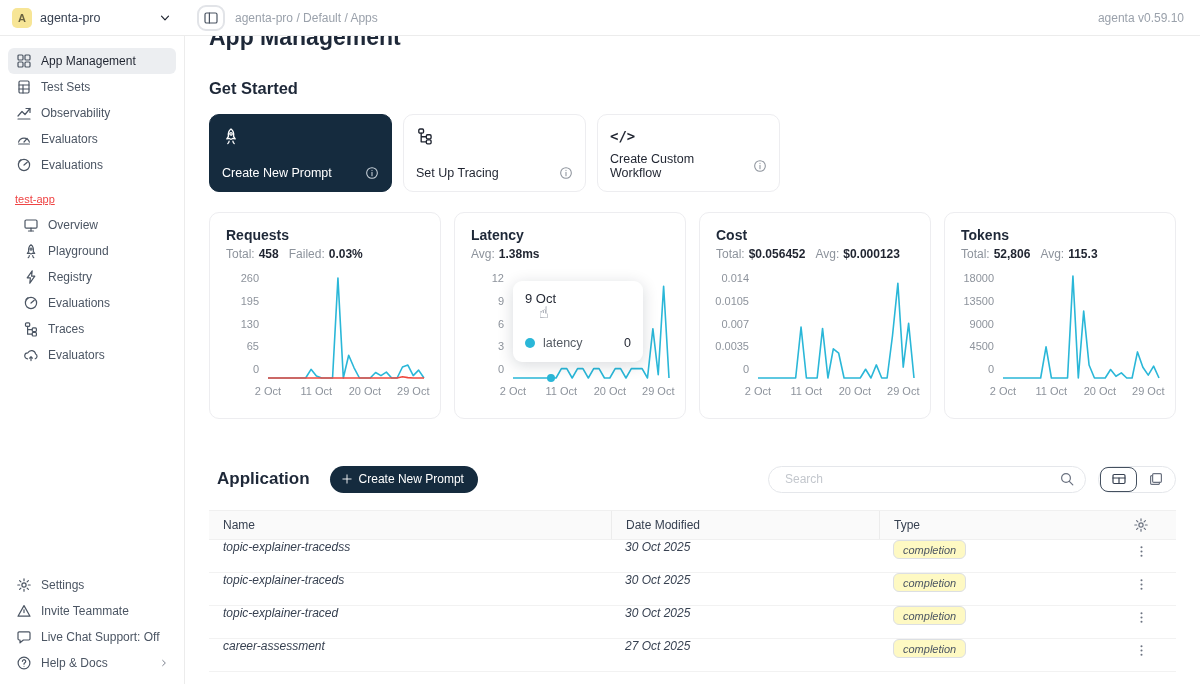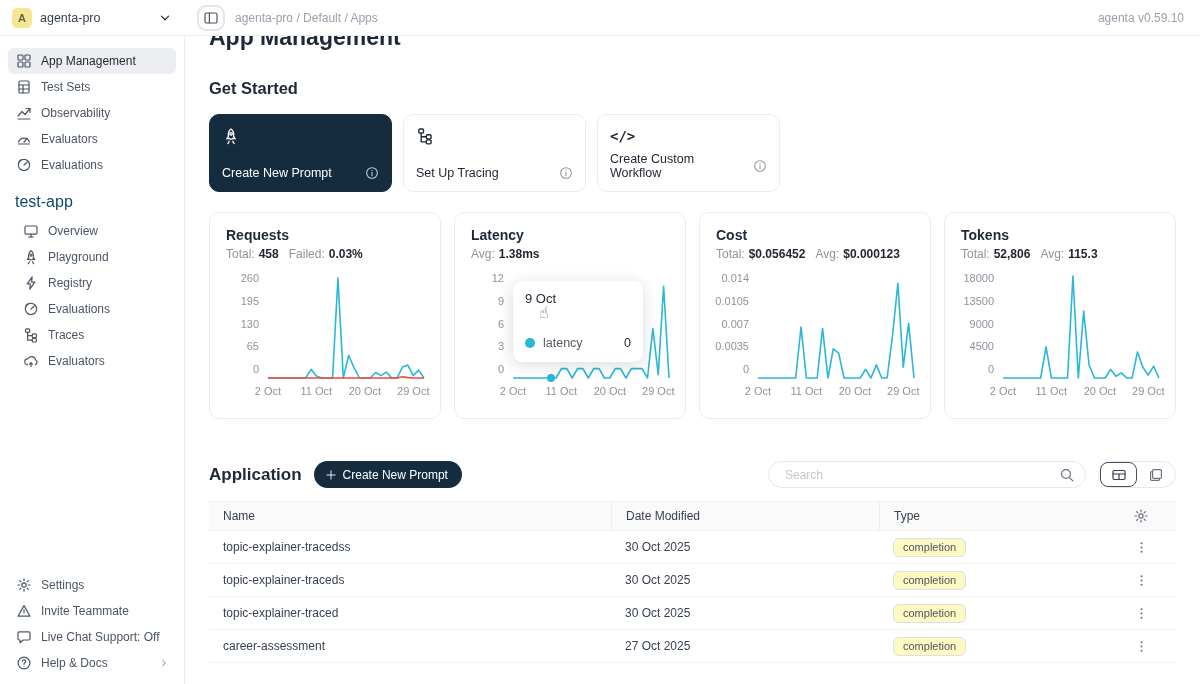--- a/index.html
+++ b/index.html
@@ -25,21 +25,21 @@
 
   
   .sidebar { position:fixed; top:36px; left:0; bottom:0; width:185px; background:#fff;
     border-right:1px solid #ececec; padding:12px 8px; }
   .side-item { display:flex; align-items:center; gap:9px; height:26px; padding:0 8px; border-radius:6px;
     font-size:12px; color:#4b5563; cursor:pointer; white-space:nowrap; }
   .side-item .icn { color:#4b5563; }
   .side-item.active { background:#eceef1; color:#1f2430; }
   .side-item .chev { margin-left:auto; color:#6b7280; }
   .side-sub .side-item { padding-left:15px; }
-  .section-label { font-size:16px; color:#0c4a6e; margin:15px 0 7px 7px; }
+  .section-label { font-size:11px; color:#ef4444; margin:15px 0 7px 7px;text-decoration:underline; }
   .side-footer { position:absolute; left:8px; right:6px; bottom:8px; }
 
   
   main { margin-left:185px; padding:0 24px; }
   h1.page-title { font-size:23px; font-weight:600; color:#1e2838; margin:24px 0 0; }
   h2.section-h { font-size:16.5px; font-weight:600; color:#1e2838; margin:28px 0 0; }
 
   .gs-cards { display:flex; gap:11px; margin-top:16px; }
   .gs-card { width:183px; height:78px; border-radius:10px; border:1px solid #ededf0; background:#fff;
     padding:12px 12px 11px; display:flex; flex-direction:column; justify-content:space-between; cursor:pointer; }
@@ -71,41 +71,41 @@
     box-shadow:0 3px 16px rgba(15,23,42,.16); padding:10px 12px 12px; z-index:5; }
   .tip-date { font-size:13px; font-weight:500; color:#1f2430; }
   .tip-row { display:flex; align-items:center; gap:8px; margin-top:30px; font-size:12.5px; color:#555b63; }
   .tip-dot { width:10px; height:10px; border-radius:50%; }
   .tip-val { margin-left:auto; color:#1f2430; }
   .hand-cursor { position:absolute; left:84px; top:90px; z-index:6; font-size:16px; color:#6b7280;
     text-shadow:0 0 2px #fff; }
 
   
   .app-head { display:flex; align-items:center; gap:12px; margin-top:42px; }
-  h2.app-title { font-size:17px; font-weight:600; color:#1e2838; margin:0; }
+  h2.app-title { font-size:17px; font-weight:600; color:#1e2838; margin:8px; }
   .create-btn { background:#152b3e; color:#fff; border:none; border-radius:15px; height:27px; padding:0 14px 0 11px;
     font-size:12px; display:flex; align-items:center; gap:6px; cursor:pointer; font-family:inherit; }
   .spacer { flex:1; }
   .search-box { width:318px; height:27px; border:1px solid #e5e7eb; border-radius:15px; display:flex;
     align-items:center; padding:0 10px 0 14px; gap:6px; background:#fff; }
   .search-box input { border:none; outline:none; flex:1; font-size:12px; color:#374151; background:transparent;
     font-family:inherit; min-width:0; }
   .search-box input::placeholder { color:#c3c7cd; }
   .search-box .icn { color:#6b7280; cursor:pointer; }
   .view-toggle { height:27px; border:1px solid #e5e7eb; border-radius:15px; display:flex; align-items:center;
     background:#fff; padding:0 1px; }
   .vt-btn { width:37px; height:25px; display:flex; align-items:center; justify-content:center; color:#6b7280;
     cursor:pointer; border-radius:8px; border:1.5px solid transparent; }
   .vt-btn.sel { border-color:#44505f; color:#374151; }
 
   .table { margin-top:13px; }
   .t-head { display:flex; height:30px; align-items:center; background:#fafafa;
     border-top:1px solid #f0f0f0; border-bottom:1px solid #f0f0f0; font-size:12px; color:#374151; font-weight:500; }
-  .t-row { display:flex; height:33px; align-items:center; border-bottom:1px solid #f2f2f2;
-    font-size:12px; color:#374151; cursor:pointer; background:#fff; }
+  .t-row { display:flex; height:33px; align-items:flex-start; border-bottom:1px solid #f2f2f2;
+    font-size:12px; color:#374151; cursor:pointer; background:#fff;font-style:italic; }
   .col-name { flex:0 0 402px; padding-left:14px; }
   .col-date { flex:0 0 268px; padding-left:14px; }
   .col-type { flex:1; padding-left:14px; }
   .t-head .col-date, .t-head .col-type { border-left:1px solid #ececec; height:100%; display:flex; align-items:center; }
   .col-actions { flex:0 0 70px; display:flex; justify-content:center; color:#6b7280; }
   .badge { display:inline-block; border:1px solid #dcdfe3; border-radius:6px; padding:2.5px 9px; font-size:11px;
     color:#4b5563; background:#fef9c3; }
   .kebab { width:22px; height:22px; display:flex; align-items:center; justify-content:center; cursor:pointer;
     border-radius:4px; color:#6b7280; }
 </style>

